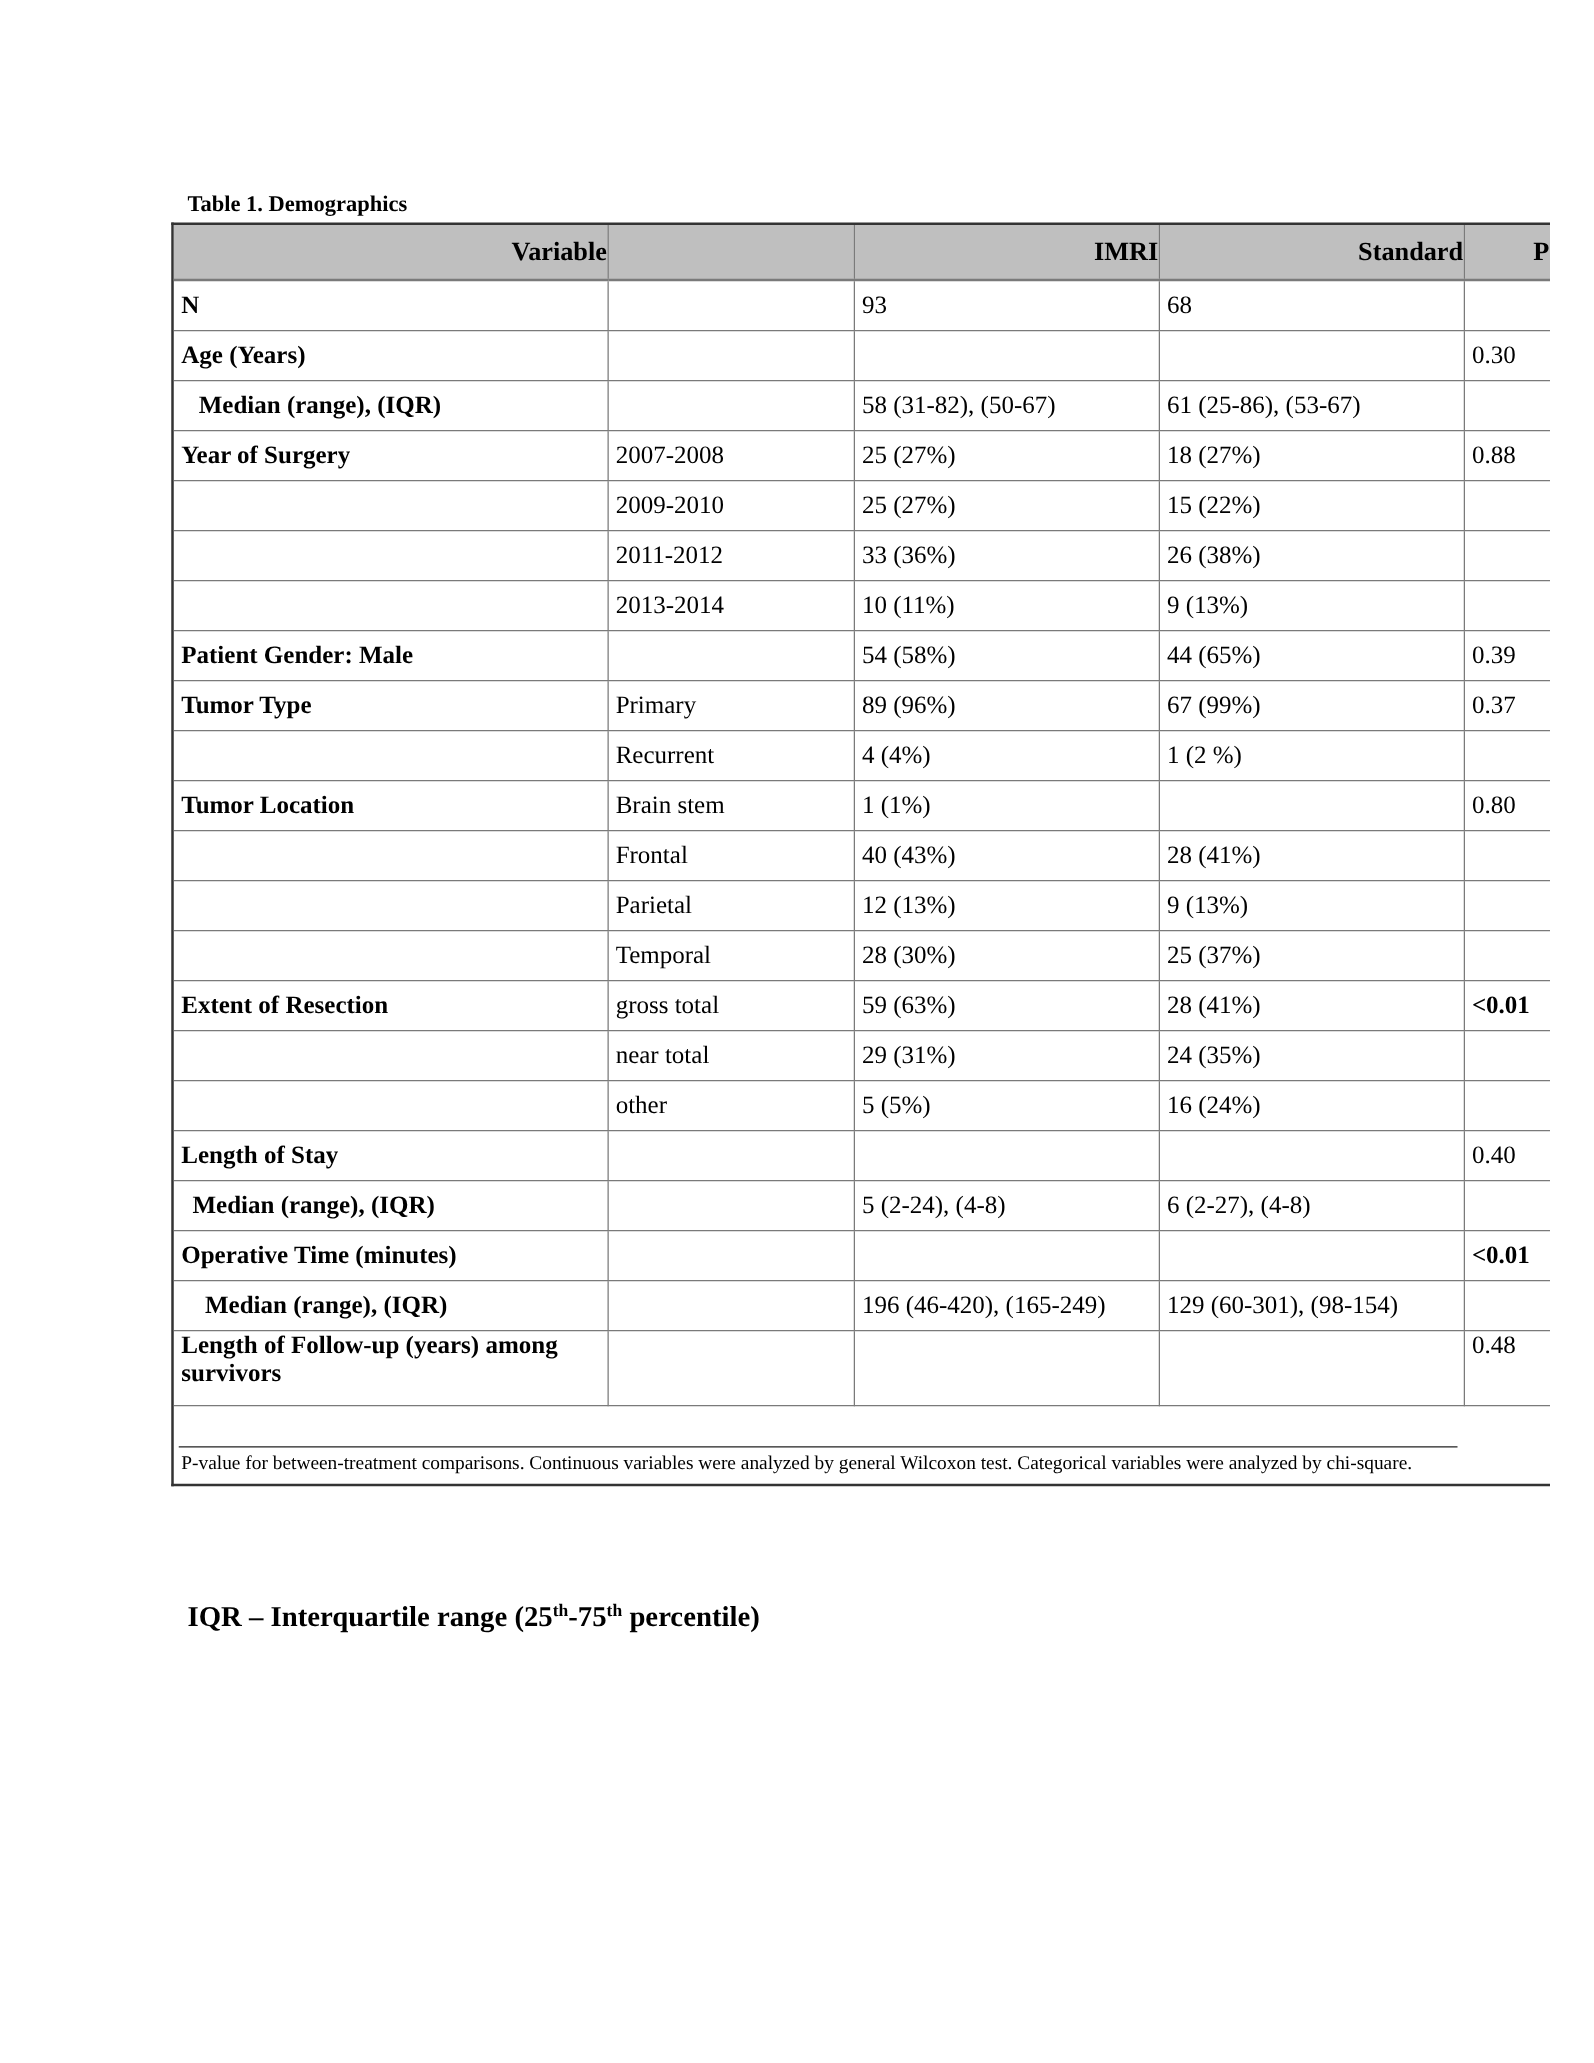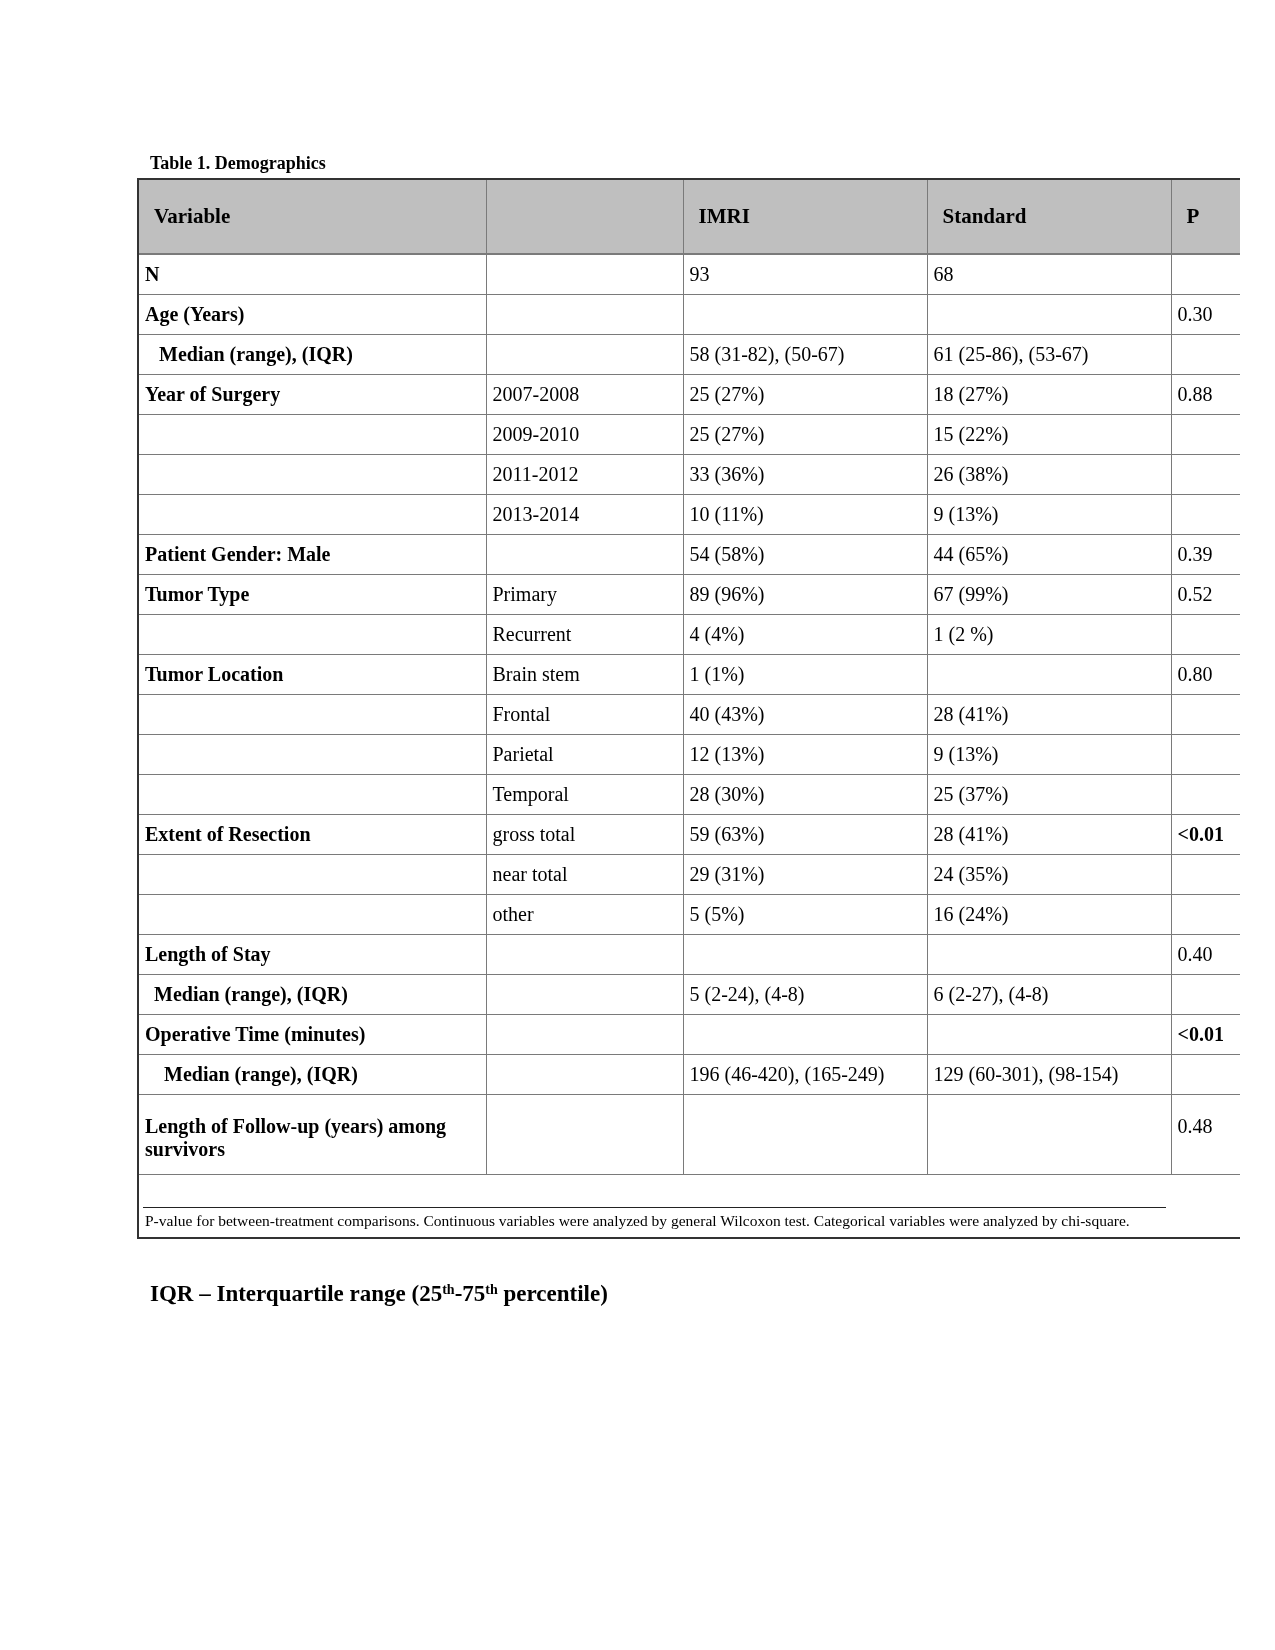--- a/index.html
+++ b/index.html
@@ -41,38 +41,38 @@
     table.demo col.c0 { width: 347px; }
     table.demo col.c1 { width: 197px; }
     table.demo col.c2 { width: 244px; }
     table.demo col.c3 { width: 244px; }
     table.demo col.c4 { width: 69px; }
     table.demo th {
       background: #bfbfbf;
       height: 43px;
       font-size: 21px;
       font-weight: bold;
-      text-align: left;
+      text-align: right;
       border-right: 1px solid #7a7a7a;
       border-bottom: 2px solid #7a7a7a;
-      padding: 15px;
+      padding: 0;
     }
     table.demo td {
       height: 39px;
       font-size: 20px;
       border-right: 1px solid #7a7a7a;
       border-bottom: 1px solid #7a7a7a;
       padding: 0 6px;
       vertical-align: middle;
       white-space: nowrap;
     }
     table.demo tr.tall td {
       height: 59px;
       vertical-align: top;
-      padding-top: 20px;
+      padding-top: 0;
       white-space: normal;
       line-height: 23px;
     }
     table.demo td.var { font-weight: bold; }
     table.demo td.var.ind1 { padding-left: 20px; }
     table.demo td.var.ind2 { padding-left: 15px; }
     table.demo td.var.ind3 { padding-left: 25px; }
     table.demo td.p.bold { font-weight: bold; }
     .footer-area {
       height: 62px;
@@ -188,21 +188,21 @@
           <td class="sub"></td>
           <td class="imri">54 (58%)</td>
           <td class="std">44 (65%)</td>
           <td class="p">0.39</td>
         </tr>
         <tr>
           <td class="var">Tumor Type</td>
           <td class="sub">Primary</td>
           <td class="imri">89 (96%)</td>
           <td class="std">67 (99%)</td>
-          <td class="p">0.52</td>
+          <td class="p">0.37</td>
         </tr>
         <tr>
           <td class="var"></td>
           <td class="sub">Recurrent</td>
           <td class="imri">4 (4%)</td>
           <td class="std">1 (2 %)</td>
           <td class="p"></td>
         </tr>
         <tr>
           <td class="var">Tumor Location</td>

